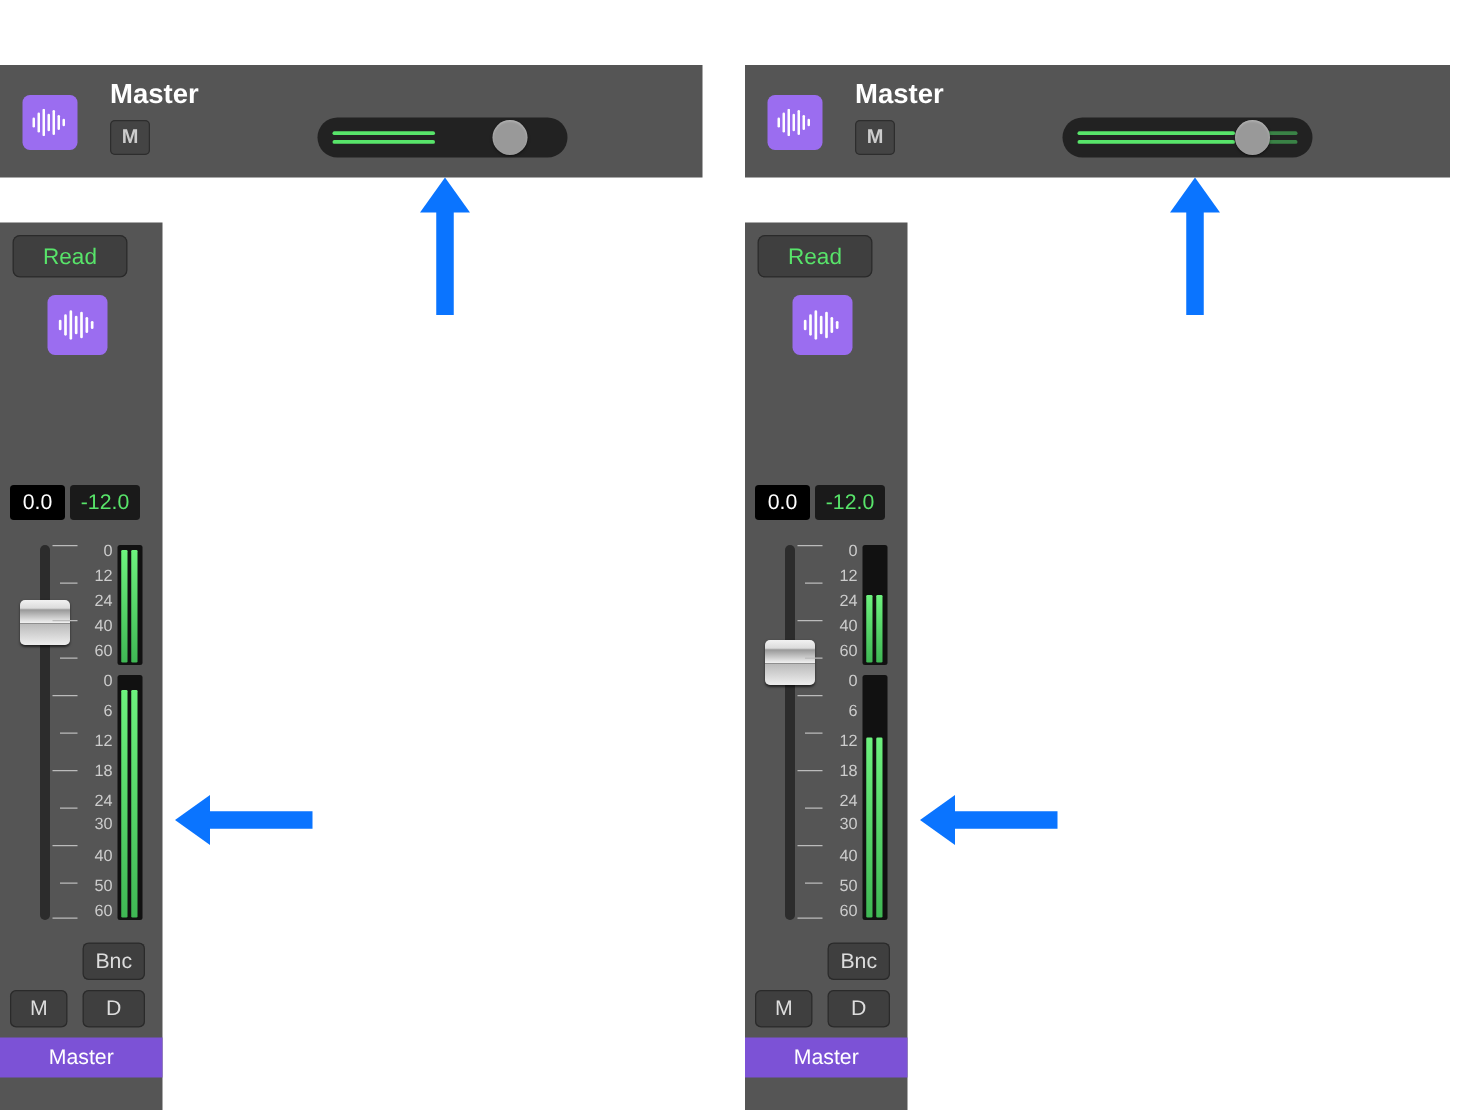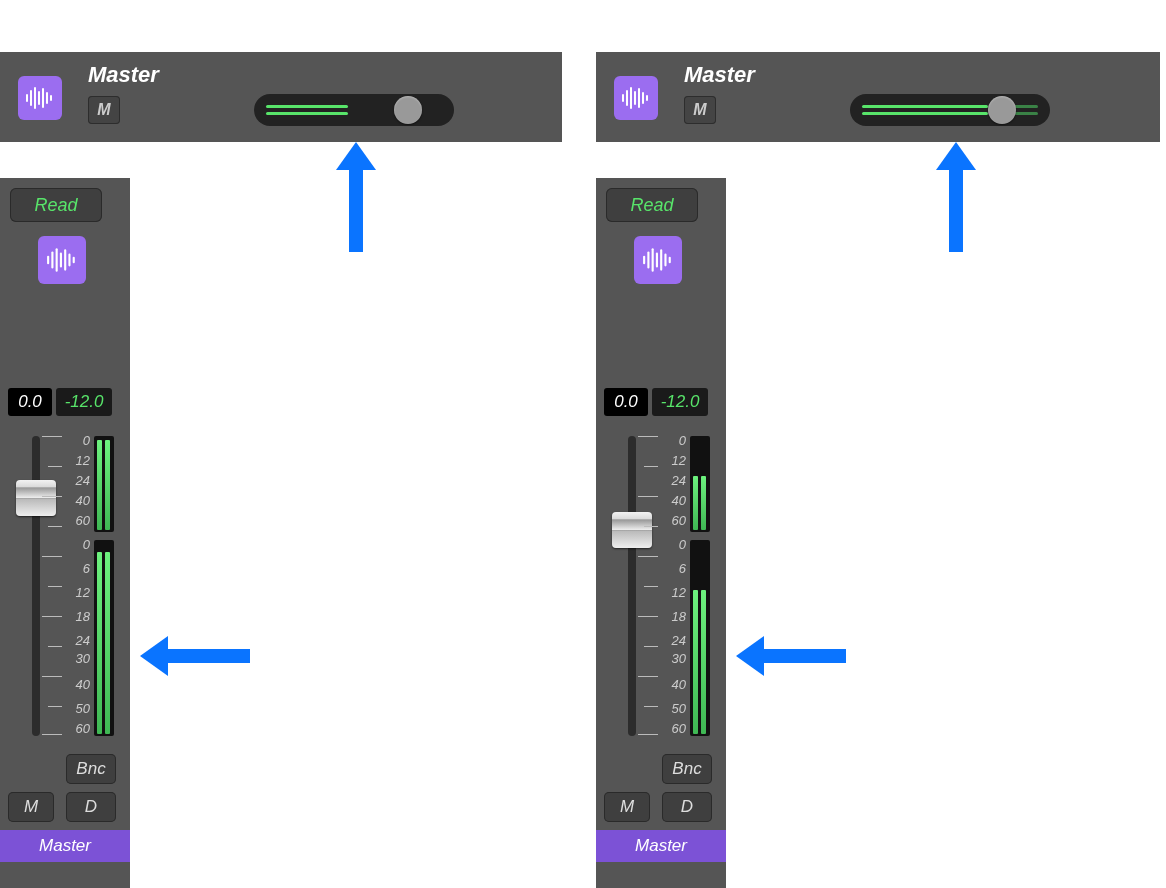--- a/index.html
+++ b/index.html
@@ -1,16 +1,16 @@
 <!DOCTYPE html>
 <html><head>
 <meta charset="utf-8">
 <style>
   html,body{margin:0;padding:0;background:#fff;font-family:-apple-system,Helvetica,Arial,sans-serif;font-size:14px;color:#ddd;}
-  .canvas{position:relative;width:1166px;height:888px;background:#fff;font-style:italic;}
+  .canvas{position:relative;width:1166px;height:888px;background:#fff;}
 
   
   .track-head{position:absolute;left:0;top:52px;height:90px;background:#555;}
   .track-icon{position:absolute;left:18px;top:24px;width:44px;height:44px;background:#9b6df0;border-radius:6px;display:flex;align-items:center;justify-content:center;}
   .track-title{position:absolute;left:88px;top:10px;font-size:22px;font-weight:600;color:#fff;}
   .mute-chip{position:absolute;top:44px;width:32px;height:28px;border-radius:4px;background:#444;box-shadow:inset 0 0 0 1px #2d2d2d;display:flex;align-items:center;justify-content:center;font-size:16px;color:#ccc;font-weight:600;}
   .vol-slider{position:absolute;height:32px;border-radius:16px;background:#222;}
   .vol-thumb{position:absolute;top:2px;width:28px;height:28px;border-radius:50%;background:#999;box-shadow:inset 0 1px 2px rgba(255,255,255,.3),0 1px 2px rgba(0,0,0,.5);}
   .vol-line{position:absolute;height:3px;background:#58e46a;border-radius:2px;top:11px;}
   .vol-line.dim{background:#3a8246;}

